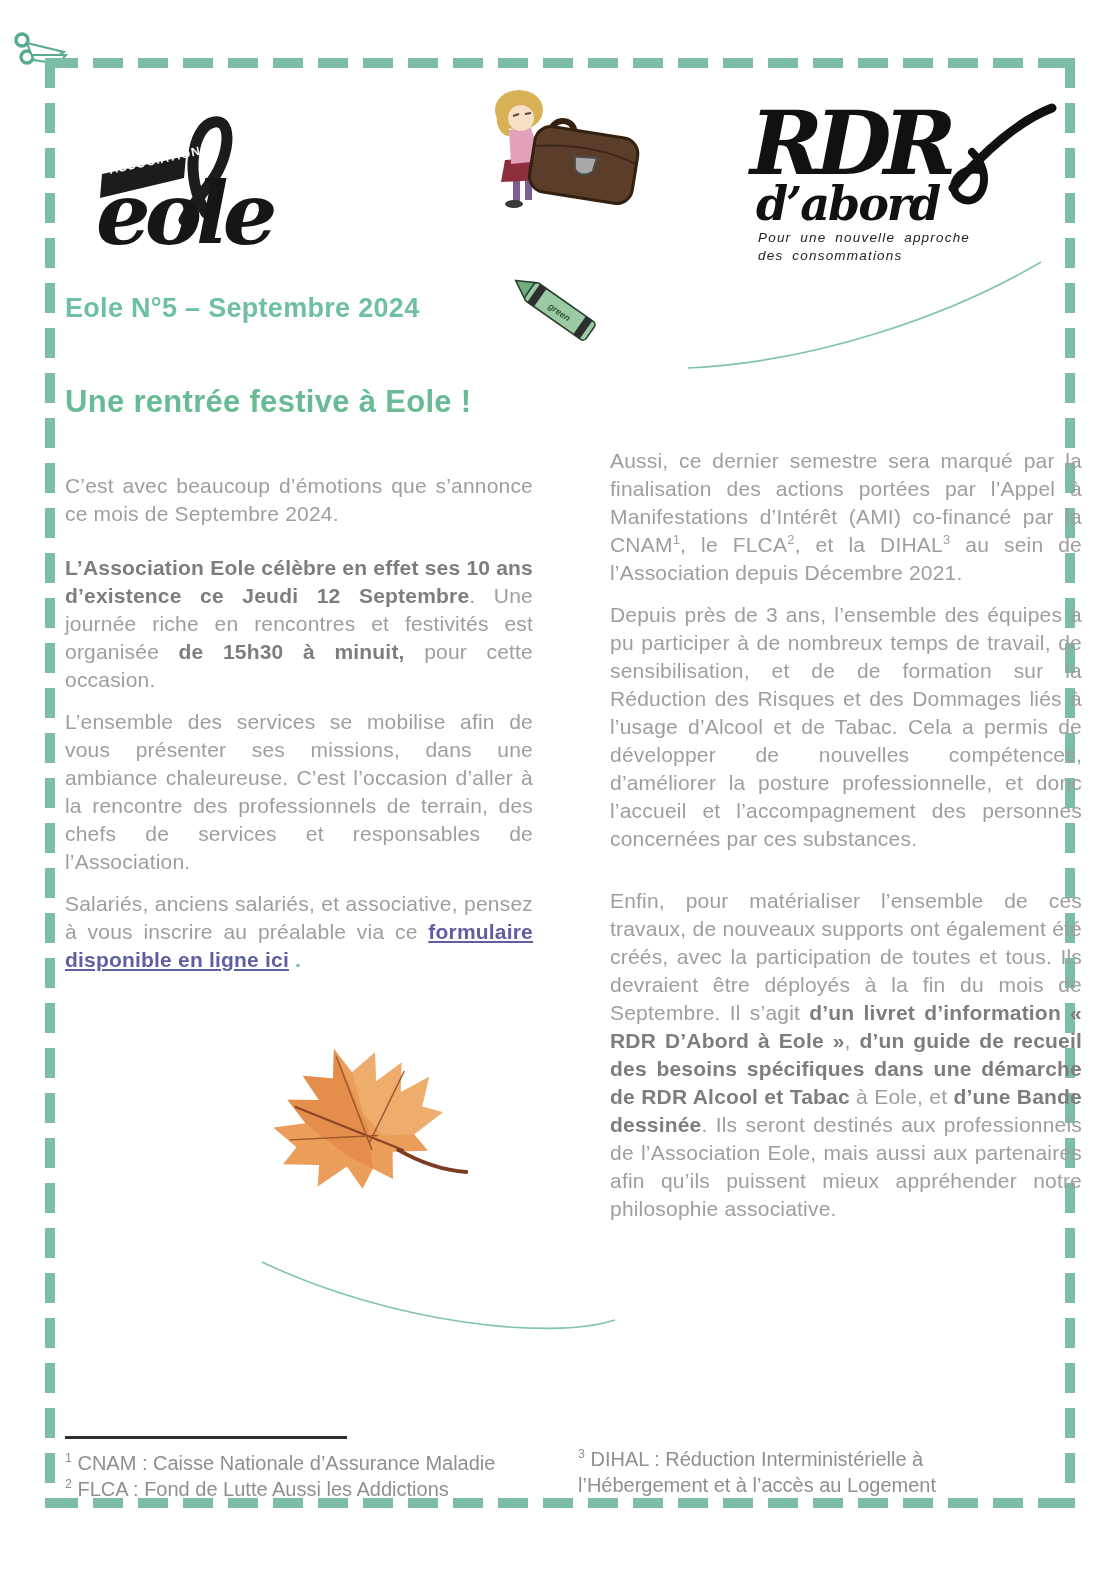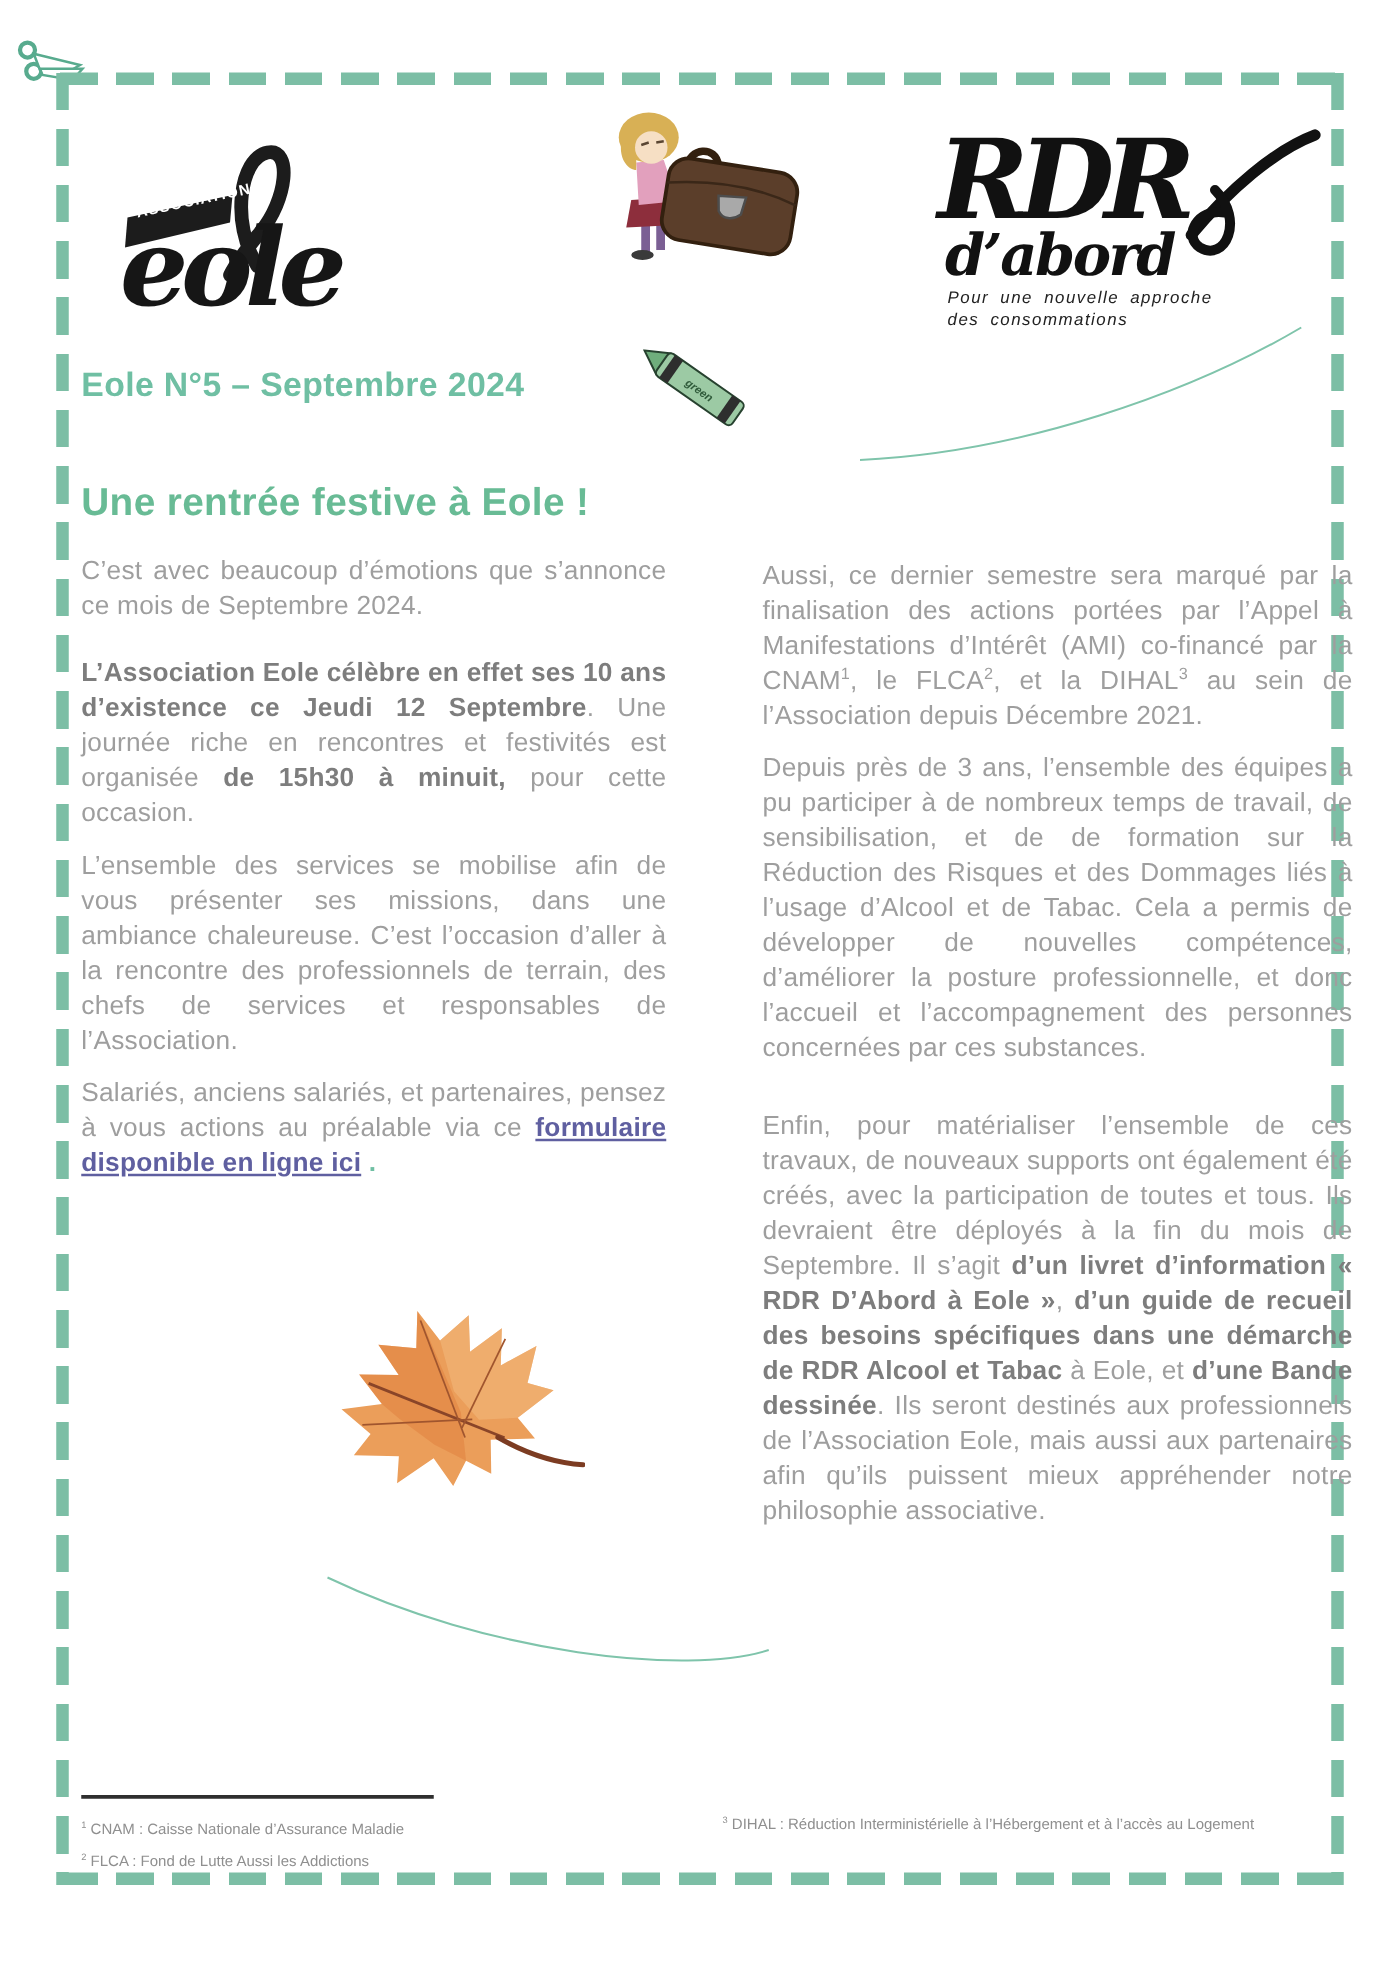--- a/index.html
+++ b/index.html
@@ -33,33 +33,33 @@
     left:65px;top:293px;font-size:27px;font-weight:bold;color:var(--teal);
     letter-spacing:.3px;
   }
   .page-title{
     left:65px;top:384px;font-size:31px;font-weight:bold;color:var(--title-green);
     letter-spacing:.3px;
   }
 
   .col{position:absolute;font-size:21px;line-height:28px;color:var(--body-gray);
        text-align:justify;letter-spacing:.2px;}
-  .col-left{left:65px;top:443px;width:468px;}
+  .col-left{left:65px;top:472px;width:468px;}
   .col-right{left:610px;top:447px;width:472px;}
   .col p{margin:0 0 14px 0;}
   .col p.gap-before{margin-top:26px;}
   .col p.biggap-before{margin-top:34px;}
 
   .run-b{font-weight:bold;color:var(--bold-gray);}
   .run-link{font-weight:bold;color:var(--link-purple);text-decoration:underline;cursor:pointer;}
   .run-accent{color:var(--teal);font-weight:bold;}
   sup{font-size:0.62em;line-height:0;vertical-align:super;}
 
   .footnote-rule{left:65px;top:1436px;width:282px;height:3px;background:#2f2f2f;}
-  .footnote{font-family:"Liberation Sans",sans-serif;font-size:12px;line-height:26px;color:var(--footnote-gray);}
+  .footnote{font-family:"Liberation Sans",sans-serif;font-size:20px;line-height:26px;color:var(--footnote-gray);}
   .fn-left{left:65px;top:1450px;width:480px;}
   .fn-right{left:578px;top:1446px;width:472px;}
 
   svg text{font-family:"DejaVu Serif",serif;}
   .sans-text{font-family:"Liberation Sans",sans-serif;}
 </style>
 </head>
 <body>
 
 <div class="page">
@@ -136,21 +136,21 @@
   <svg class="abs" style="left:678px;top:252px" width="375" height="125" viewBox="0 0 375 125">
     <path d="M10 116 C 140 110, 275 62, 363 10" fill="none" stroke="#7fc4ab" stroke-width="1.6"></path>
   </svg>
 
   <div class="abs page-title">Une rentrée festive à Eole !</div>
 
   <div class="col col-left">
     <p><span>C’est avec beaucoup d’émotions que s’annonce ce mois de Septembre 2024.</span></p>
     <p class="gap-before"><span class="run-b">L’Association Eole célèbre en effet ses 10 ans d’existence ce Jeudi 12 Septembre</span><span>. Une journée riche en rencontres et festivités est organisée </span><span class="run-b">de 15h30 à minuit,</span><span> pour cette occasion.</span></p>
     <p><span>L’ensemble des services se mobilise afin de vous présenter ses missions, dans une ambiance chaleureuse. C’est l’occasion d’aller à la rencontre des professionnels de terrain, des chefs de services et responsables de l’Association.</span></p>
-    <p><span>Salariés, anciens salariés, et partenaires, pensez à vous actions au préalable via ce </span><span class="run-link">formulaire disponible en ligne ici</span><span class="run-accent"> .</span></p>
+    <p><span>Salariés, anciens salariés, et associative, pensez à vous inscrire au préalable via ce </span><span class="run-link">formulaire disponible en ligne ici</span><span class="run-accent"> .</span></p>
   </div>
 
   <div class="col col-right">
     <p><span>Aussi, ce dernier semestre sera marqué par la finalisation des actions portées par l’Appel à Manifestations d’Intérêt (AMI) co-financé par la CNAM</span><sup>1</sup><span>, le FLCA</span><sup>2</sup><span>, et la DIHAL</span><sup>3</sup><span> au sein de l’Association depuis Décembre 2021.</span></p>
     <p><span>Depuis près de 3 ans, l’ensemble des équipes a pu participer à de nombreux temps de travail, de sensibilisation, et de de formation sur la Réduction des Risques et des Dommages liés à l’usage d’Alcool et de Tabac.  Cela a permis de développer de nouvelles compétences, d’améliorer la posture professionnelle, et donc l’accueil et l’accompagnement des personnes concernées par ces substances.</span></p>
     <p class="biggap-before"><span>Enfin, pour matérialiser l’ensemble de ces travaux, de nouveaux supports ont également été créés, avec la participation de toutes et tous. Ils devraient être déployés à la fin du mois de Septembre. Il s’agit </span><span class="run-b">d’un livret d’information « RDR D’Abord à Eole »</span><span>, </span><span class="run-b">d’un guide de recueil des besoins spécifiques dans une démarche de RDR Alcool et Tabac</span><span> à Eole, et </span><span class="run-b">d’une Bande dessinée</span><span>. Ils seront destinés aux professionnels de l’Association Eole, mais aussi aux partenaires afin qu’ils puissent mieux appréhender notre philosophie associative.</span></p>
   </div>
 
   <svg class="abs" style="left:258px;top:1028px" width="210" height="205" viewBox="0 0 210 205">
     <g transform="translate(100 95) rotate(-18)">

